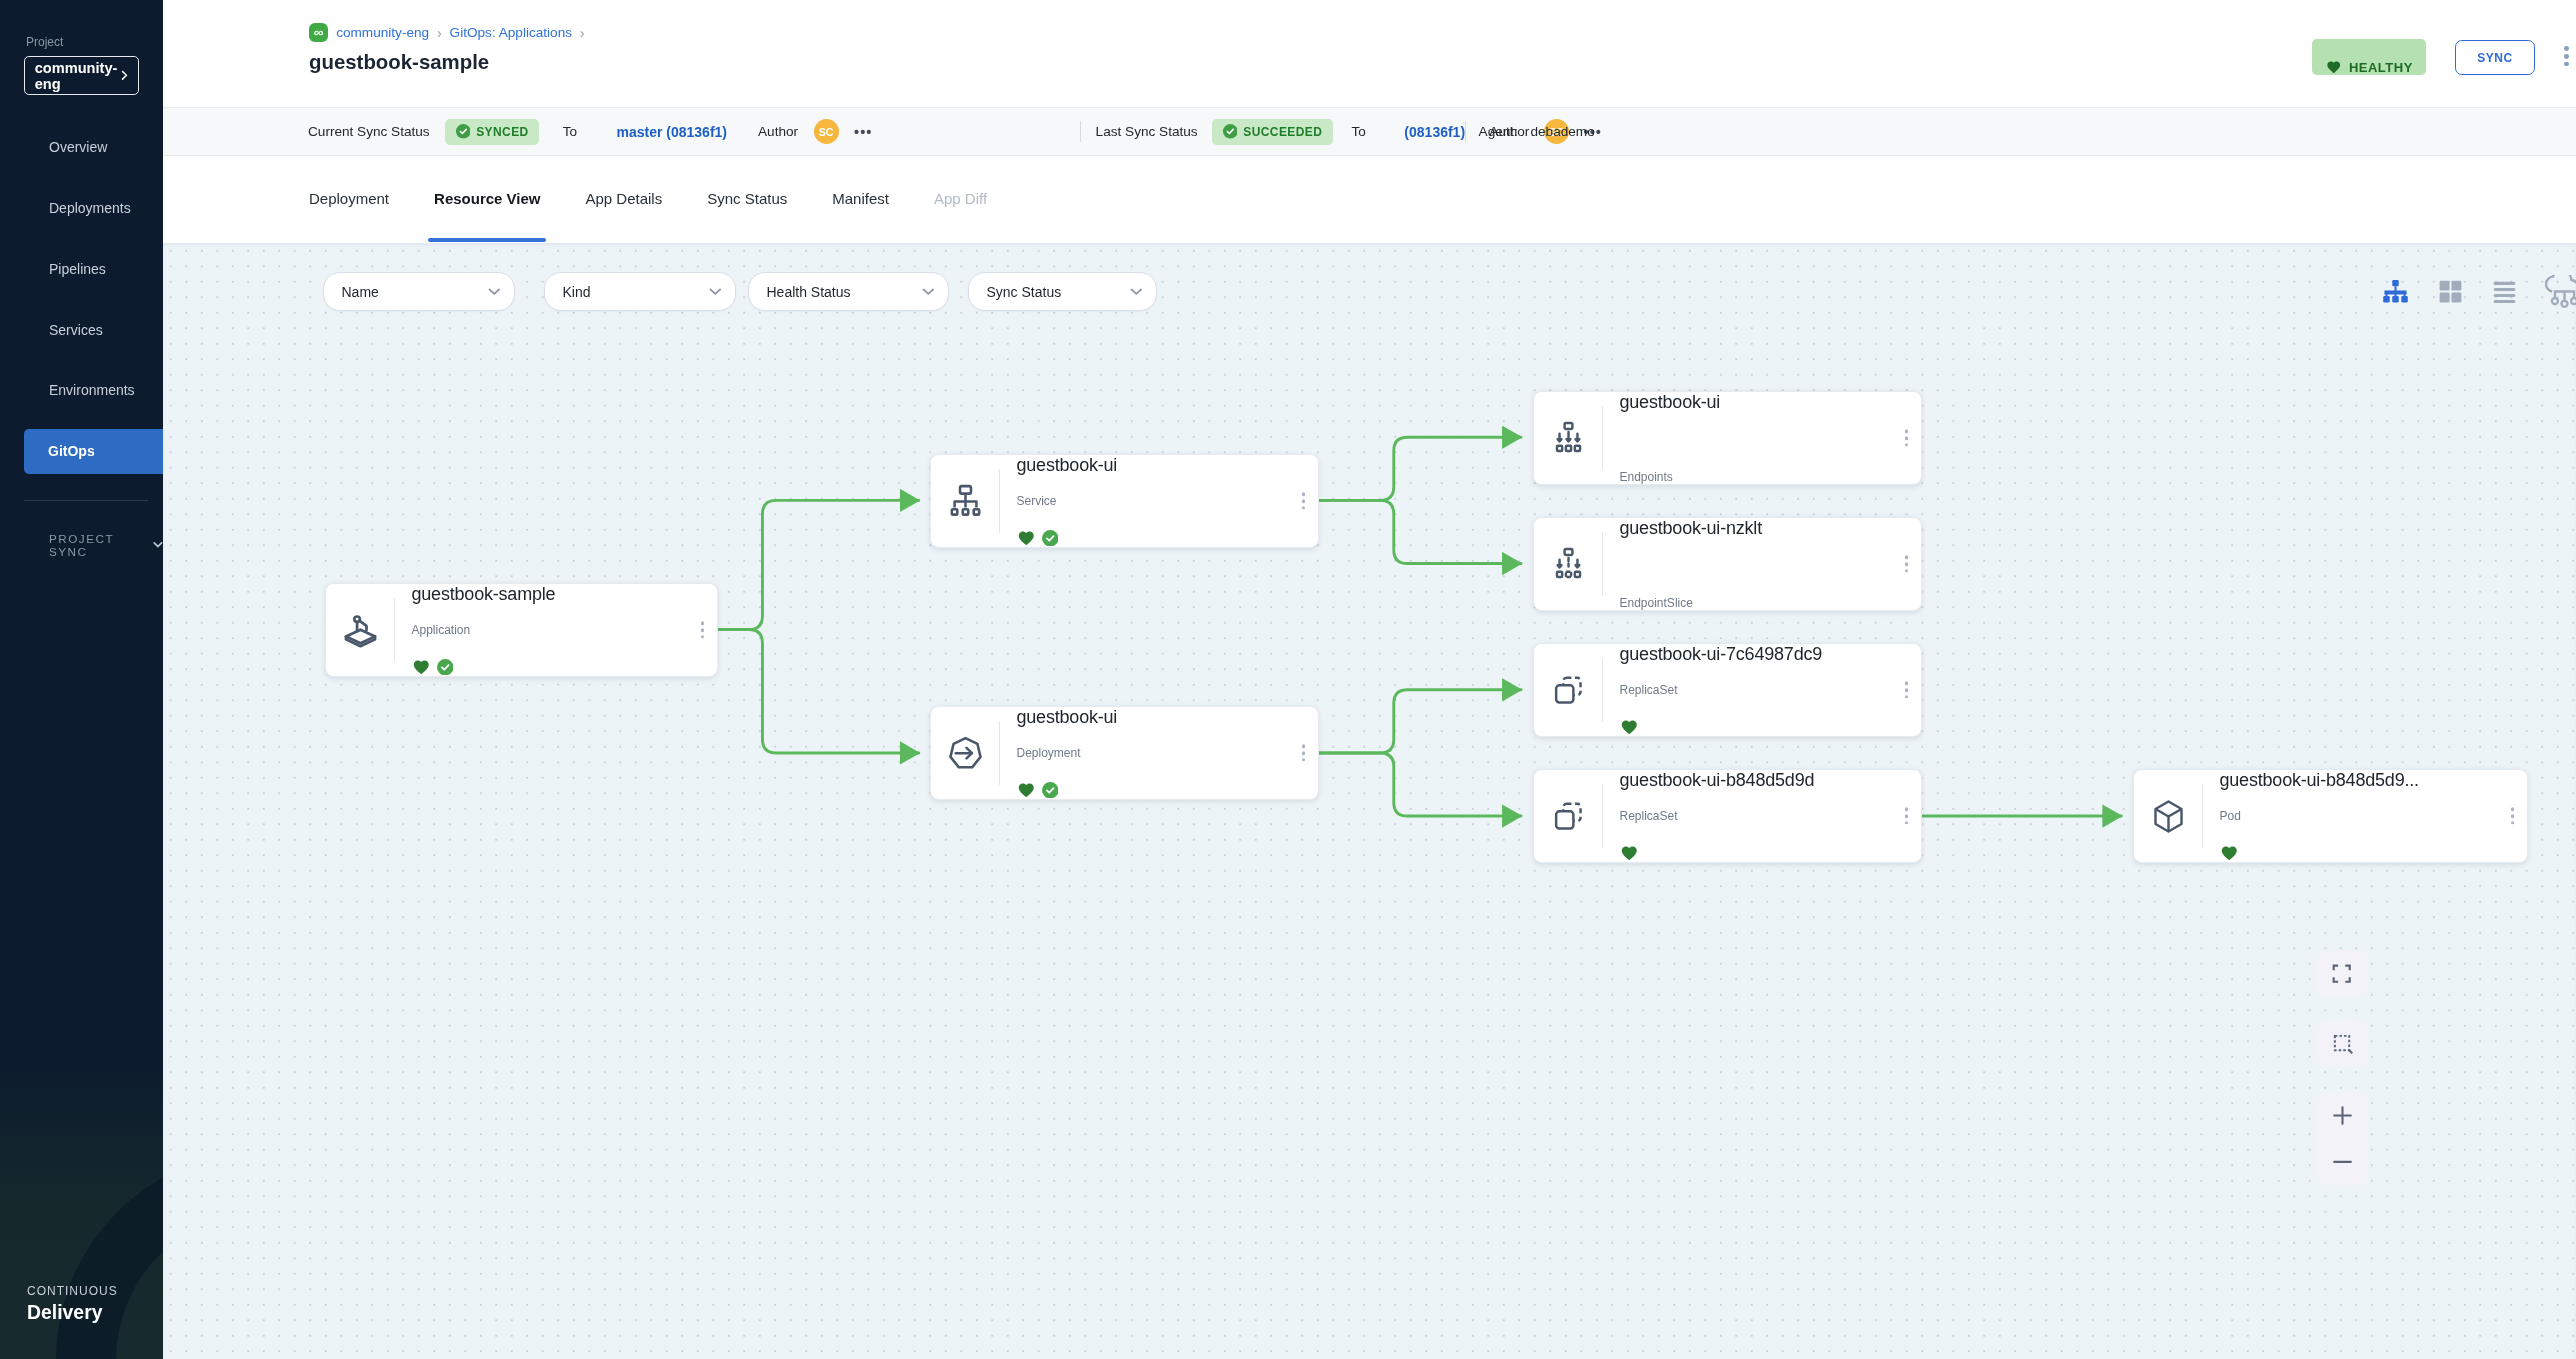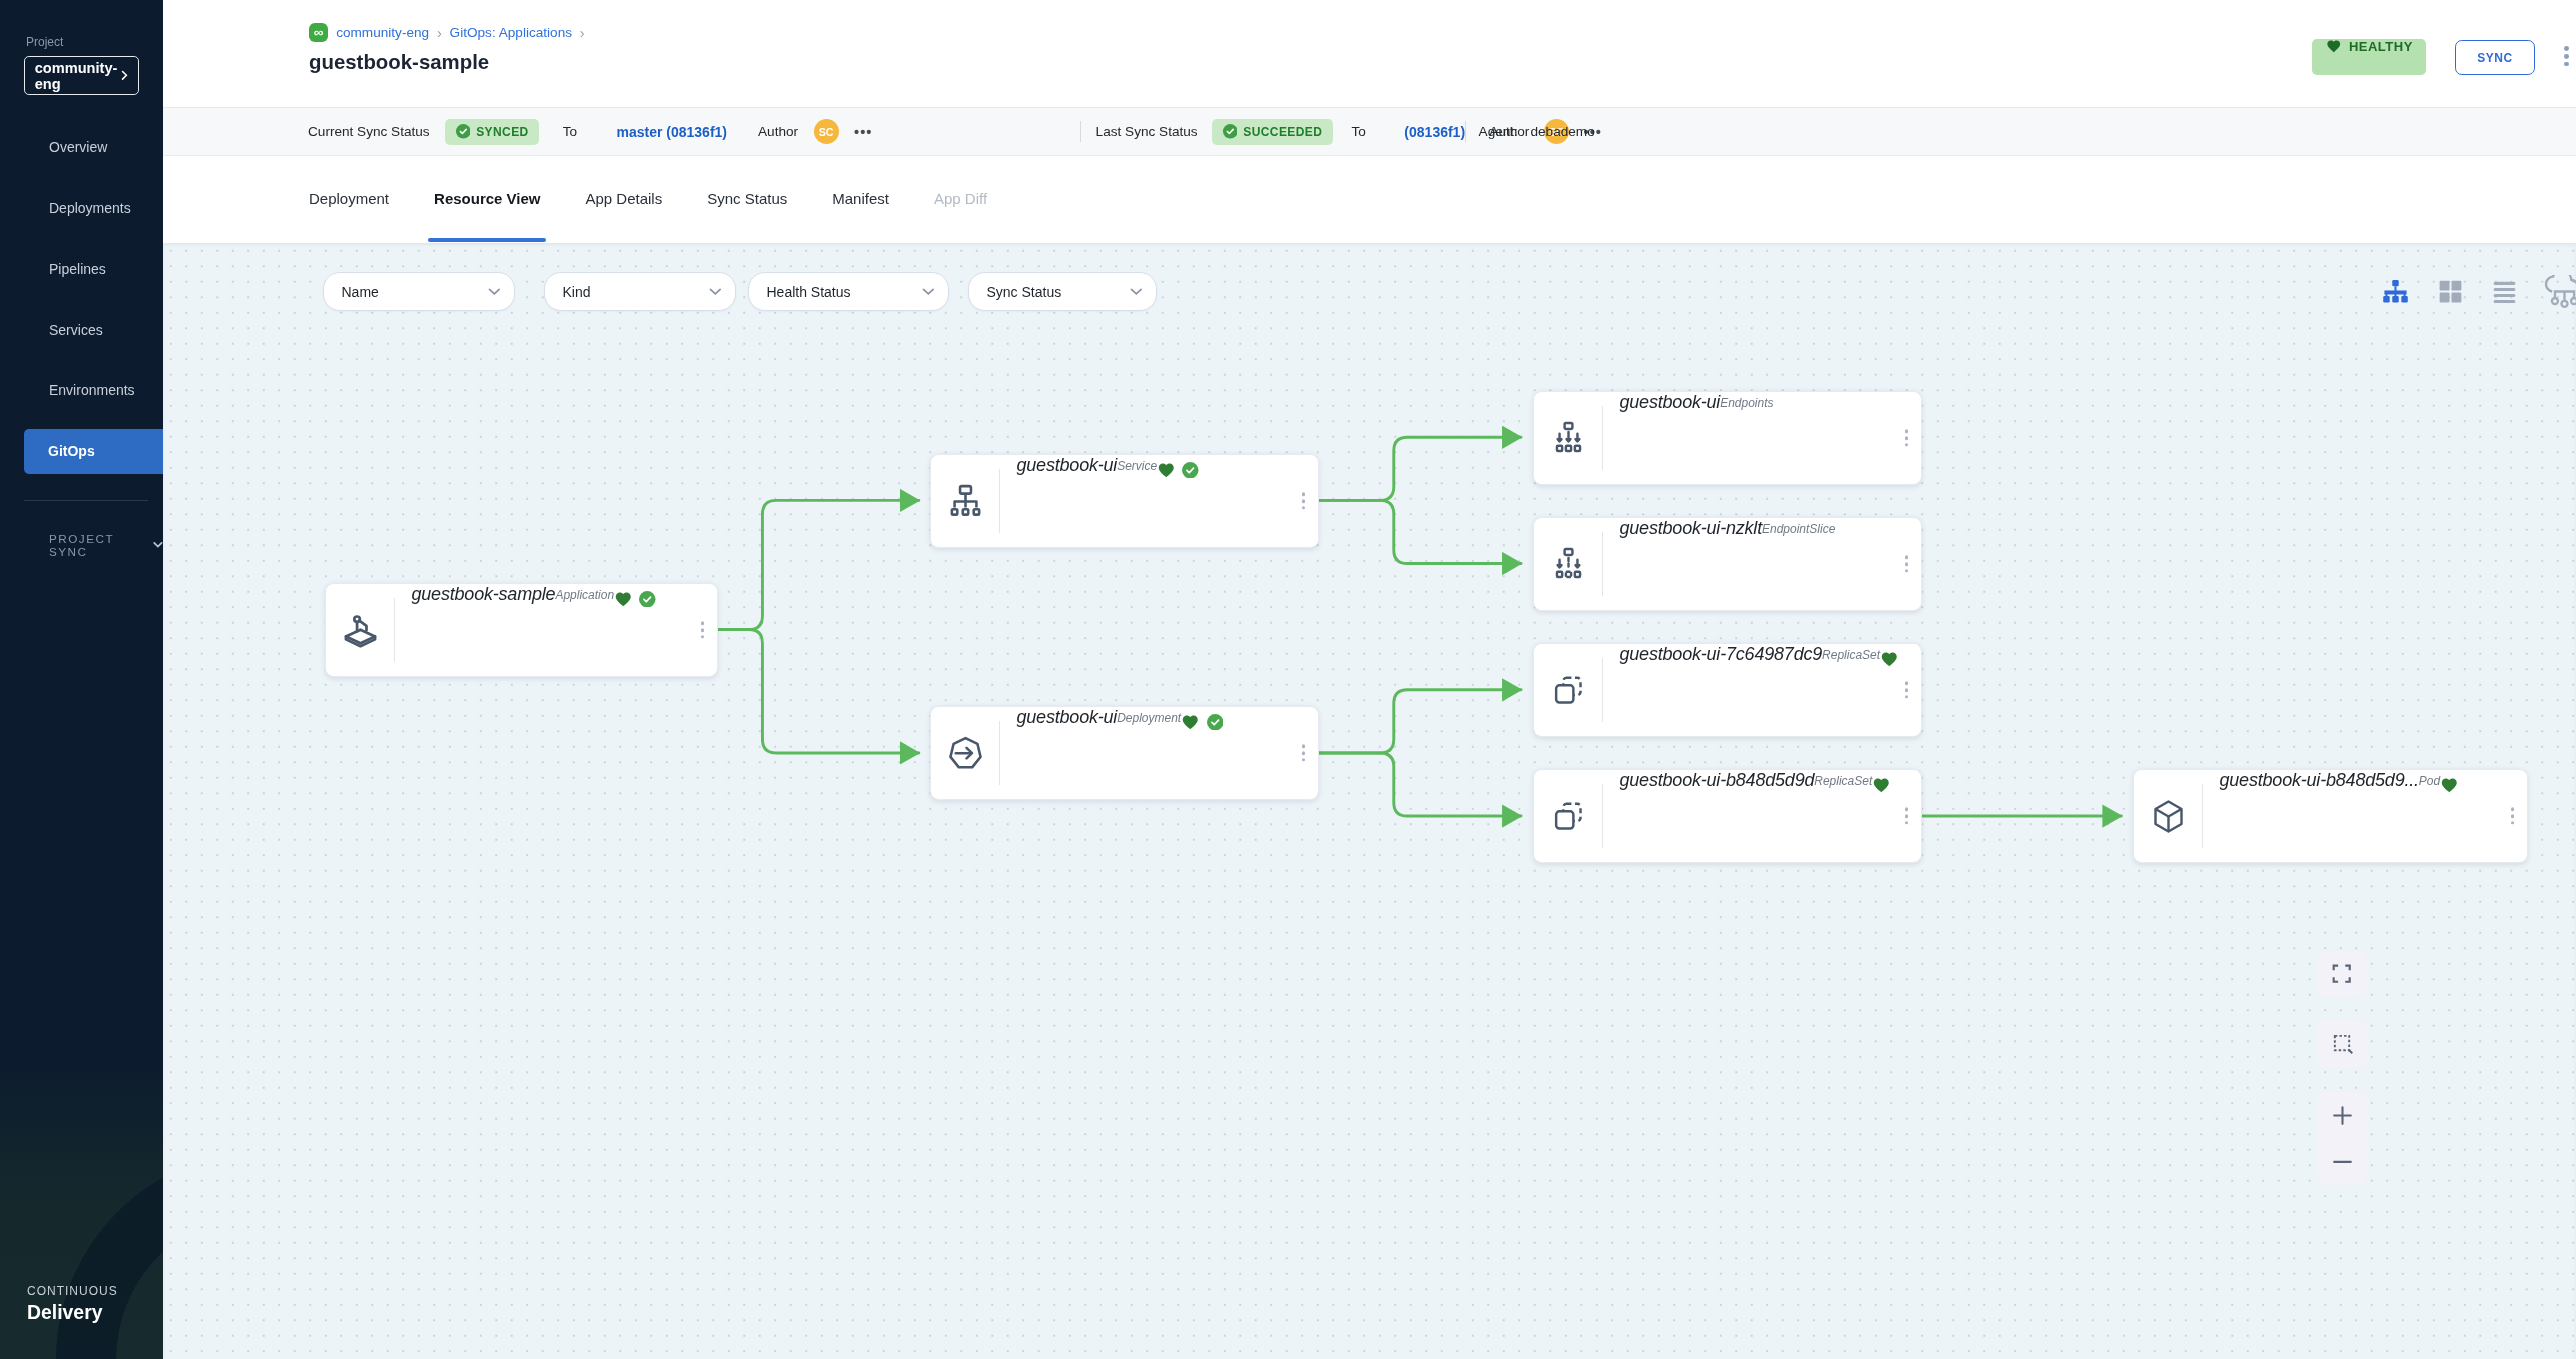--- a/index.html
+++ b/index.html
@@ -29,21 +29,21 @@
 
   
   .header{position:absolute;left:163px;top:0;width:2413px;height:107px;background:#fff;}
   .breadcrumb{position:absolute;left:146px;top:23px;display:flex;align-items:center;gap:7.8px;font-size:13.6px;}
   .crumb-logo{width:19.4px;height:19.4px;border-radius:5.8px;background:#3fa944;color:#fff;display:flex;
       align-items:center;justify-content:center;font-size:13.6px;font-weight:bold;line-height:1;}
   .crumb-link{color:#2e71d9;cursor:pointer;}
   .crumb-sep{color:#95a0ae;font-size:14.6px;}
   .page-title{position:absolute;left:146px;top:51px;font-size:20.4px;font-weight:bold;color:#1c2533;}
   .health-badge{position:absolute;left:2149px;top:39px;height:36px;background:#b5e0b0;border-radius:4.9px;
-      display:flex;align-items:flex-start;gap:7.8px;padding:0 13.6px;color:#1e6b26;font-weight:bold;
+      display:flex;align-items:flex-end;gap:7.8px;padding:0 13.6px;color:#1e6b26;font-weight:bold;
       font-size:13px;letter-spacing:0.5px;}
   .sync-btn{position:absolute;left:2292px;top:40px;width:80px;height:35px;border:1.9px solid #2f6bd8;
       border-radius:6.8px;background:#fff;color:#2f6bd8;font-weight:bold;font-size:12px;
       letter-spacing:0.5px;display:flex;align-items:center;justify-content:center;cursor:pointer;}
   .kebab{display:flex;flex-direction:column;gap:2.9px;align-items:center;cursor:pointer;}
   .kebab i{width:3.9px;height:3.9px;border-radius:50%;background:#a9b2c0;display:block;}
   .header-kebab{position:absolute;left:2401px;top:46px;}
   .header-kebab i{width:4.9px;height:4.9px;background:#8aa0ba;}
 
   
@@ -73,21 +73,21 @@
       display:flex;align-items:center;justify-content:space-between;padding:0 13.6px 0 17.5px;
       font-size:14px;color:#1f242b;cursor:pointer;box-shadow:0 1px 1.9px rgba(60,80,110,.05);}
   .viewicons{position:absolute;top:32px;left:2217px;display:flex;align-items:center;gap:25px;}
   .viewicon{cursor:pointer;display:flex;align-items:center;}
 
   
   .node{position:absolute;height:94px;background:#fff;border:1px solid #e7ebef;border-radius:8.7px;
       box-shadow:0 1.9px 4.9px rgba(50,70,100,.13);display:flex;align-items:stretch;cursor:pointer;}
   .node-iconbox{width:68px;display:flex;align-items:center;justify-content:center;flex:none;}
   .node-vline{width:1px;background:#e2e6ea;margin:13.6px 0;flex:none;}
-  .node-body{padding:0 0 0 16.5px;display:flex;flex-direction:row;justify-content:space-between;min-width:0;font-style:italic;}
+  .node-body{padding:0 0 0 16.5px;display:flex;flex-direction:column;justify-content:space-between;min-width:0;}
   .node-title{font-size:18px;color:#20262c;letter-spacing:-0.2px;white-space:nowrap;}
   .node-kind{font-size:12px;color:#707a87;margin-top:3.9px;}
   .node-status{display:flex;align-items:center;gap:6.8px;margin-top:5.8px;height:18.5px;}
   .node-kebab{position:absolute;right:12.6px;top:50%;transform:translateY(-50%);}
 
   
   .ctl-btn{position:absolute;left:2154px;width:50px;border-radius:8.7px;background:#f2f2f8;
       display:flex;align-items:center;justify-content:center;cursor:pointer;}
   .zoom-pill{position:absolute;left:2154px;top:849px;width:50px;height:93px;border-radius:8.7px;background:#f2f2f8;
       display:flex;flex-direction:column;align-items:center;justify-content:space-around;}

